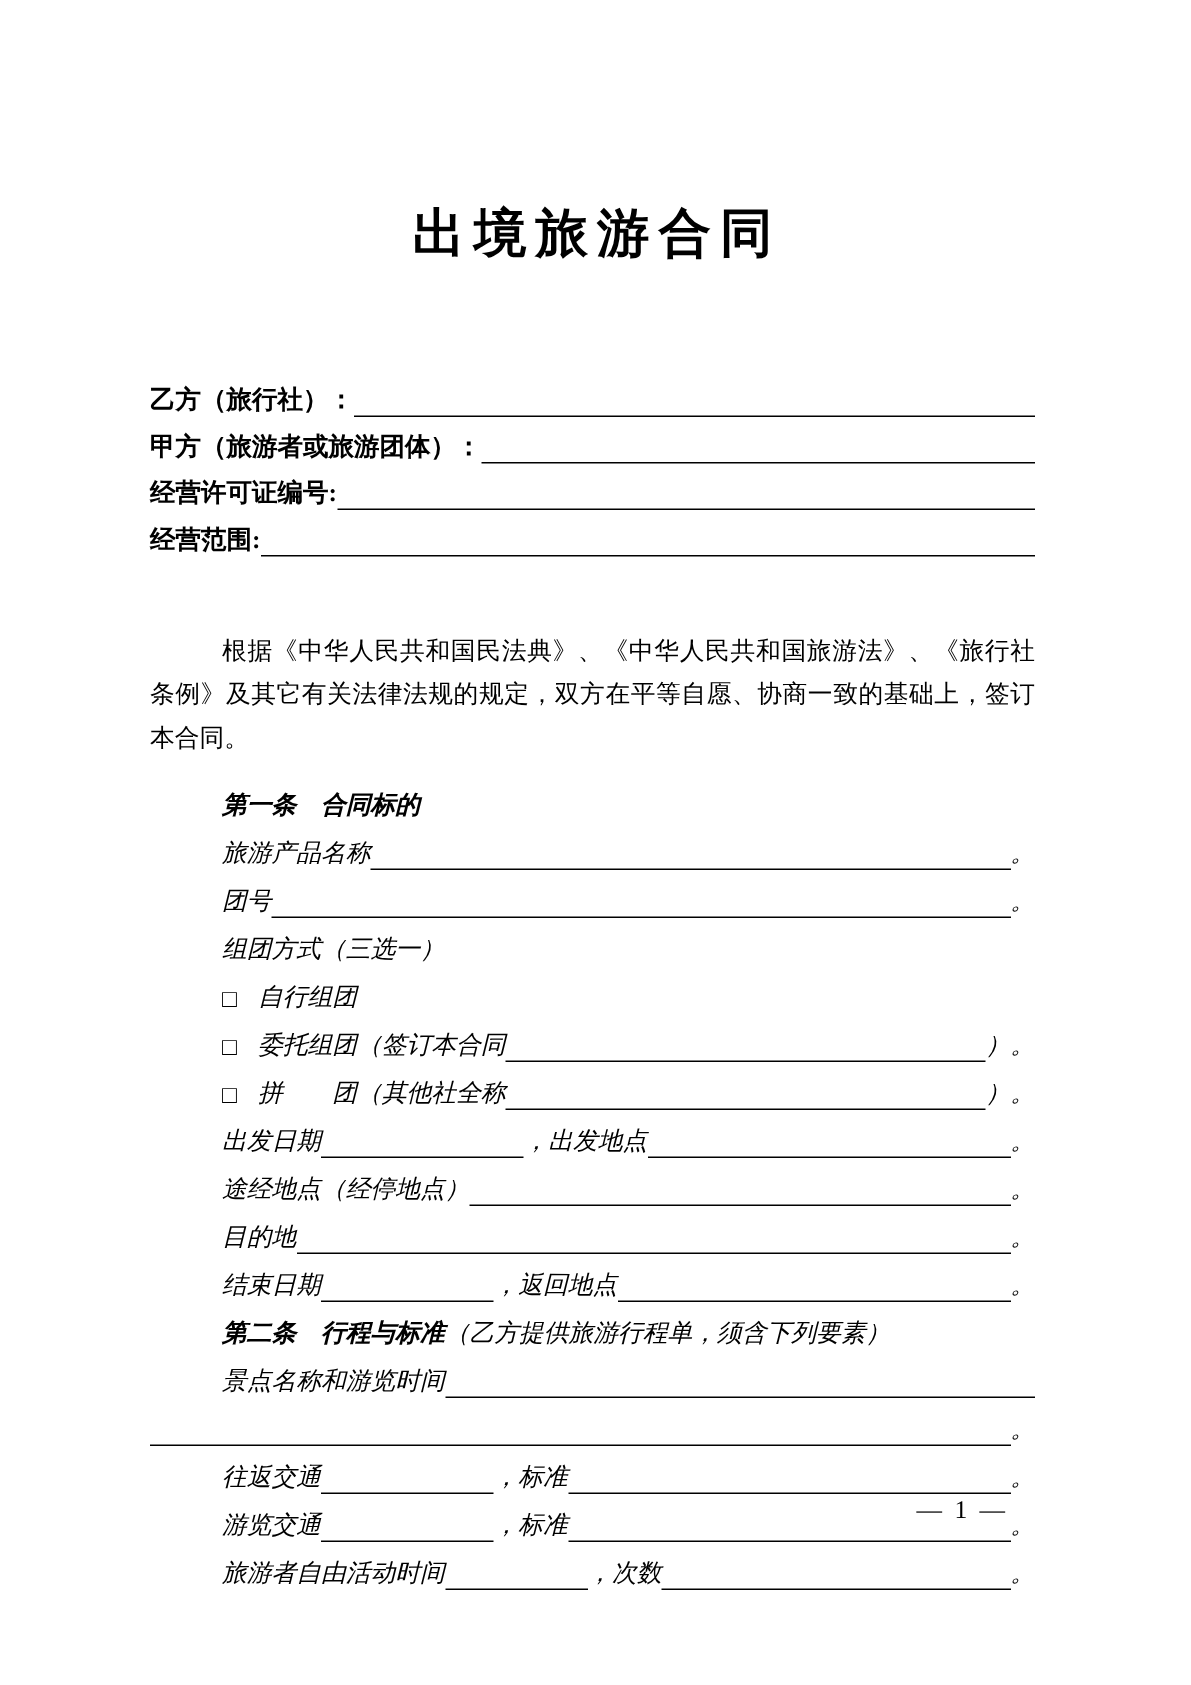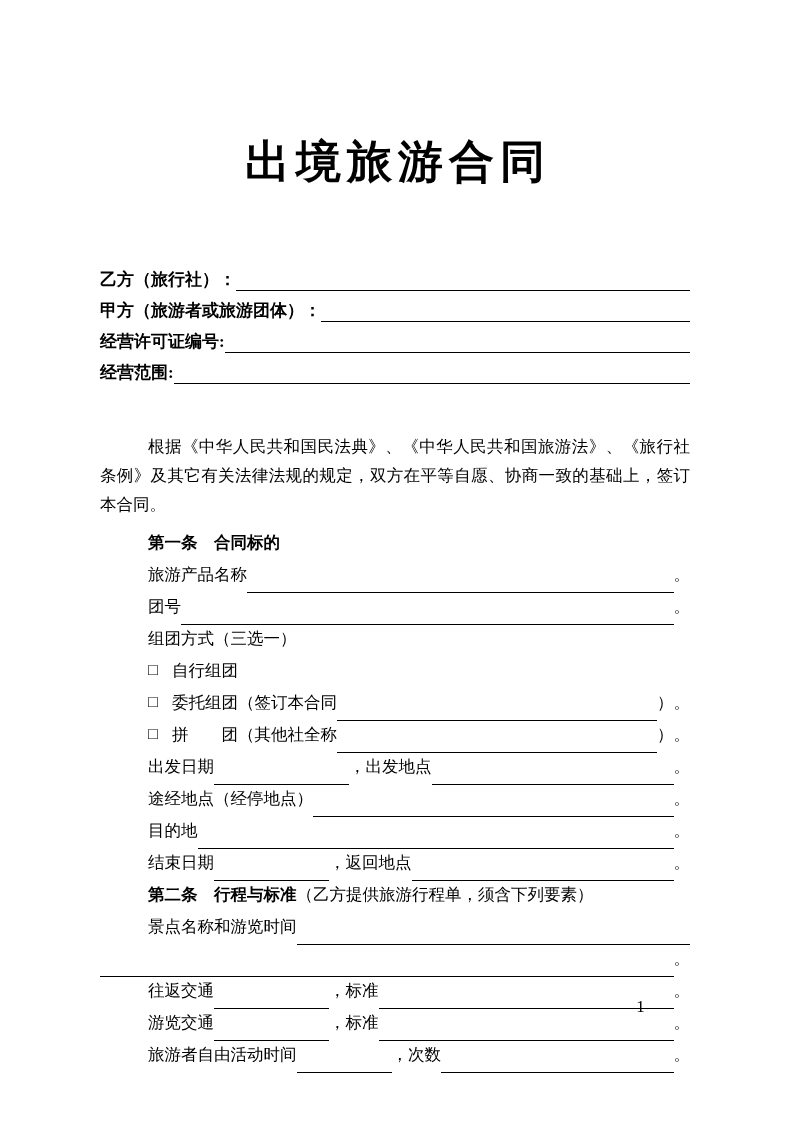--- a/index.html
+++ b/index.html
@@ -9,21 +9,21 @@
     background:#ffffff;
     color:#000000;
     font-family:"Liberation Serif","DejaVu Serif",serif;
   }
   .page { position:relative; width:794px; height:1123px; overflow:hidden; background:#fff; }
   .content { padding:0 104px 0 100px; }
 
   .title {
     margin-top:132px;
     text-align:center;
-    font-size:45px;
+    font-size:35px;
     font-weight:700;
     letter-spacing:6px;
     text-indent:6px;
   }
 
   .header-fields { margin-top:70px; }
   .hline {
     display:flex;
     align-items:flex-end;
     height:31px;
@@ -44,22 +44,24 @@
     margin-top:46px;
     font-size:16.5px;
     line-height:29px;
     text-indent:48px;
     text-align:justify;
   }
 
   .doc-body { margin-top:13px; font-size:16.5px; }
   .bline {
     display:flex;
+    align-items:flex-end;
     height:32px;
     padding-bottom:3px;
+    font-style:italic;
   }
   .indent { padding-left:48px; }
   .bold { font-weight:700; }
   .checkbox { margin-right:14px; }
 
   .page-number {
     position:absolute;
     top:997px;
     right:122px;
     font-size:17px;

